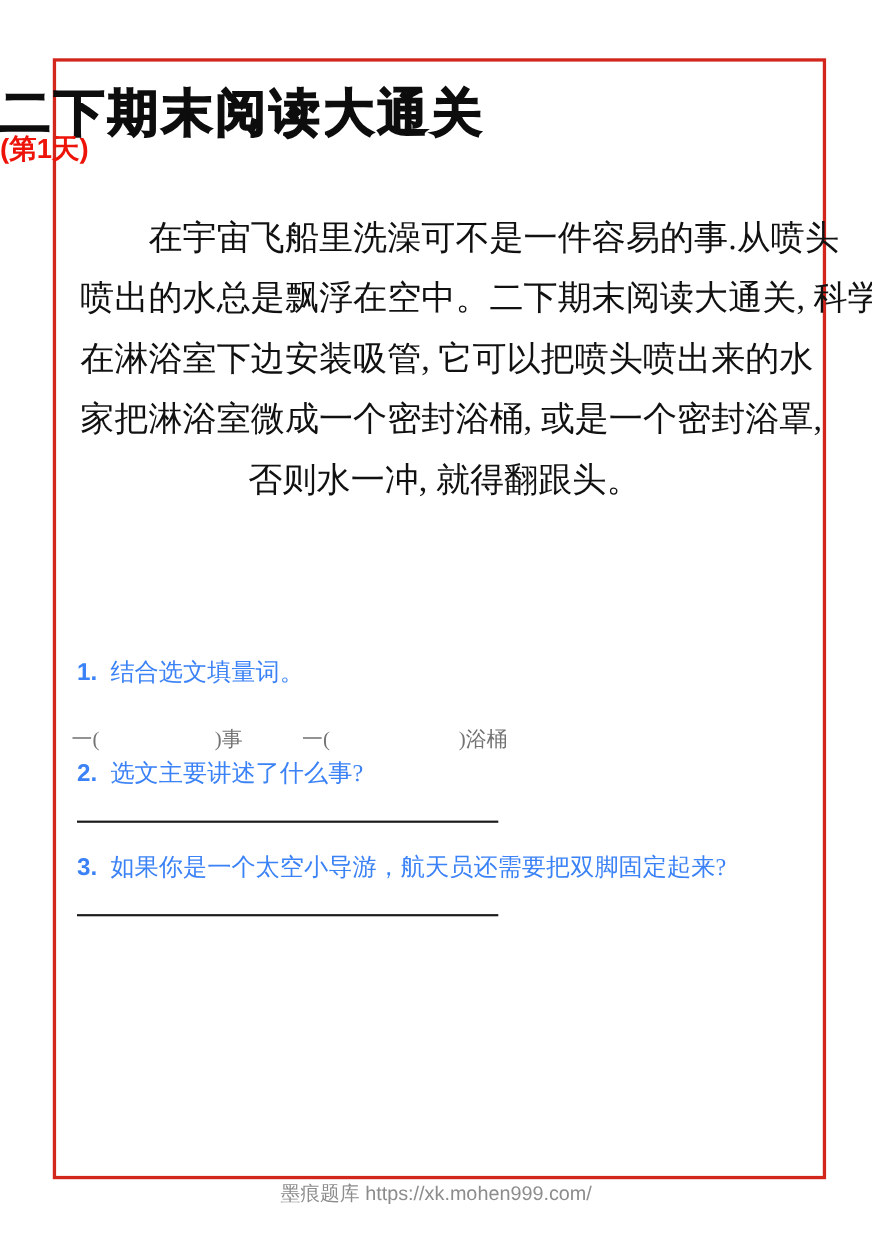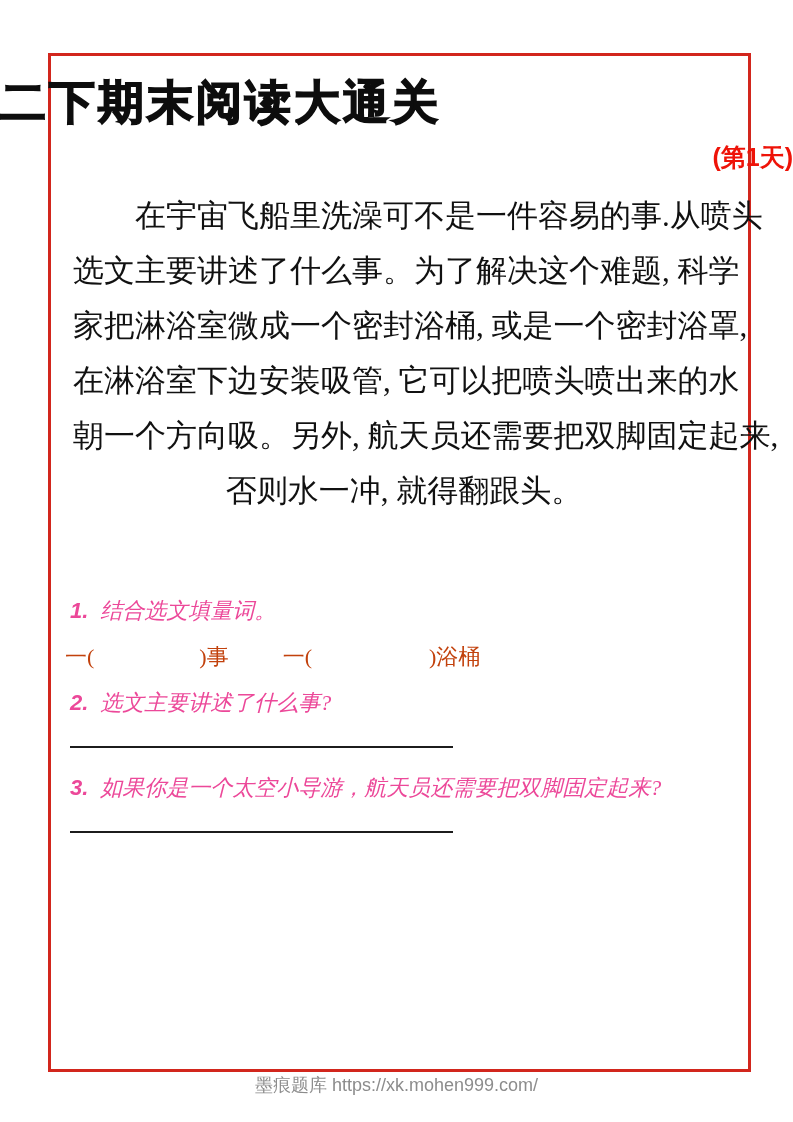--- a/index.html
+++ b/index.html
@@ -25,23 +25,23 @@
     text-align: left;
     font-family: "Liberation Sans", sans-serif;
     font-weight: 900;
     font-size: 46px;
     letter-spacing: 3px;
     color: #0d0d0d;
     -webkit-text-stroke: 1.5px #0d0d0d;
   }
   .doc-subtitle {
     position: absolute;
-    left: 0; top: 141px;
+    left: 0; top: 119px;
     width: 793px;
-    text-align: right;
+    text-align: left;
     font-family: "Liberation Sans", sans-serif;
     font-weight: 800;
     font-size: 25px;
     color: #ee1308;
   }
   .passage {
     position: absolute;
     left: 73px; top: 188px;
     width: 662px;
     font-size: 31px;
@@ -55,32 +55,31 @@
     text-align-last: justify;
     white-space: nowrap;
   }
   .pline.indent { padding-left: 62px; }
   .pline.last { text-align: center; text-align-last: auto; }
   .q-row {
     position: absolute;
     left: 70px;
     font-size: 22px;
     line-height: 26px;
-    color: #ec4899;
+    color: #3b82f6;
     white-space: nowrap;
-    font-style: italic;
   }
   .q-num { font-weight: bold; font-family: "Liberation Sans", sans-serif; }
   .q-text { margin-left: 12px; }
   .fill-row {
     position: absolute;
-    left: 65px; top: 644px;
-    font-size: 22px;
+    left: 65px; top: 660px;
+    font-size: 19px;
     line-height: 26px;
-    color: #c2410c;
+    color: #737373;
     white-space: nowrap;
   }
   .fill-row .gap1 { display: inline-block; width: 105px; }
   .fill-row .gap2 { display: inline-block; width: 54px; }
   .fill-row .gap3 { display: inline-block; width: 117px; }
   .answer-line {
     position: absolute;
     left: 70px;
     width: 383px;
     height: 0;
@@ -102,24 +101,23 @@
 <div class="page">
 
   <div class="border-frame"></div>
 
   <div class="doc-title">二下期末阅读大通关</div>
 
   <div class="doc-subtitle">(第1天)</div>
 
   <div class="passage">
     <div class="pline indent">在宇宙飞船里洗澡可不是一件容易的事.从喷头</div>
-    <div class="pline">选文主要讲述了什么事。为了解决这个难题, 科学</div>
+    <div class="pline">喷出的水总是飘浮在空中。二下期末阅读大通关, 科学</div>
+    <div class="pline">在淋浴室下边安装吸管, 它可以把喷头喷出来的水</div>
     <div class="pline">家把淋浴室微成一个密封浴桶, 或是一个密封浴罩,</div>
-    <div class="pline">在淋浴室下边安装吸管, 它可以把喷头喷出来的水</div>
-    <div class="pline">朝一个方向吸。另外, 航天员还需要把双脚固定起来,</div>
     <div class="pline last">否则水一冲, 就得翻跟头。</div>
   </div>
 
   <div class="q-row" style="top:598px;">
     <span class="q-num">1.</span><span class="q-text">结合选文填量词。</span>
   </div>
 
   <div class="fill-row">
     <span>一(</span><span class="gap1"></span><span>)事</span><span class="gap2"></span><span>一(</span><span class="gap3"></span><span>)浴桶</span>
   </div>

